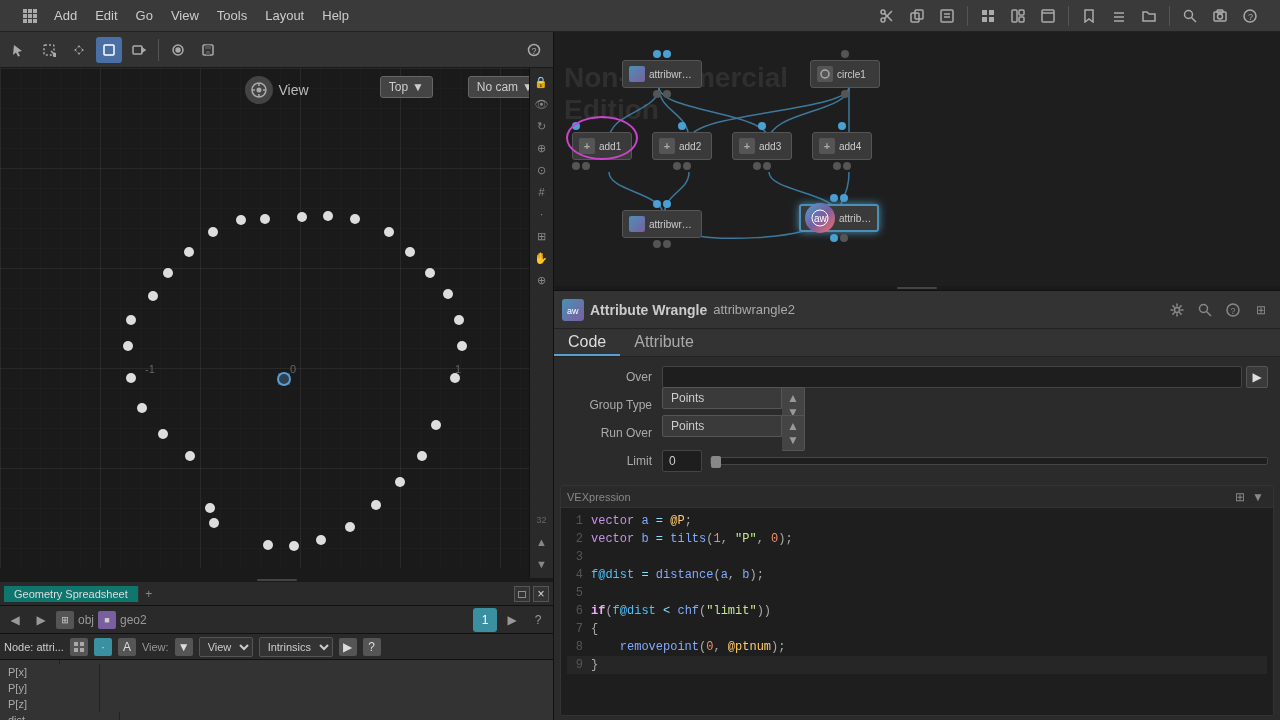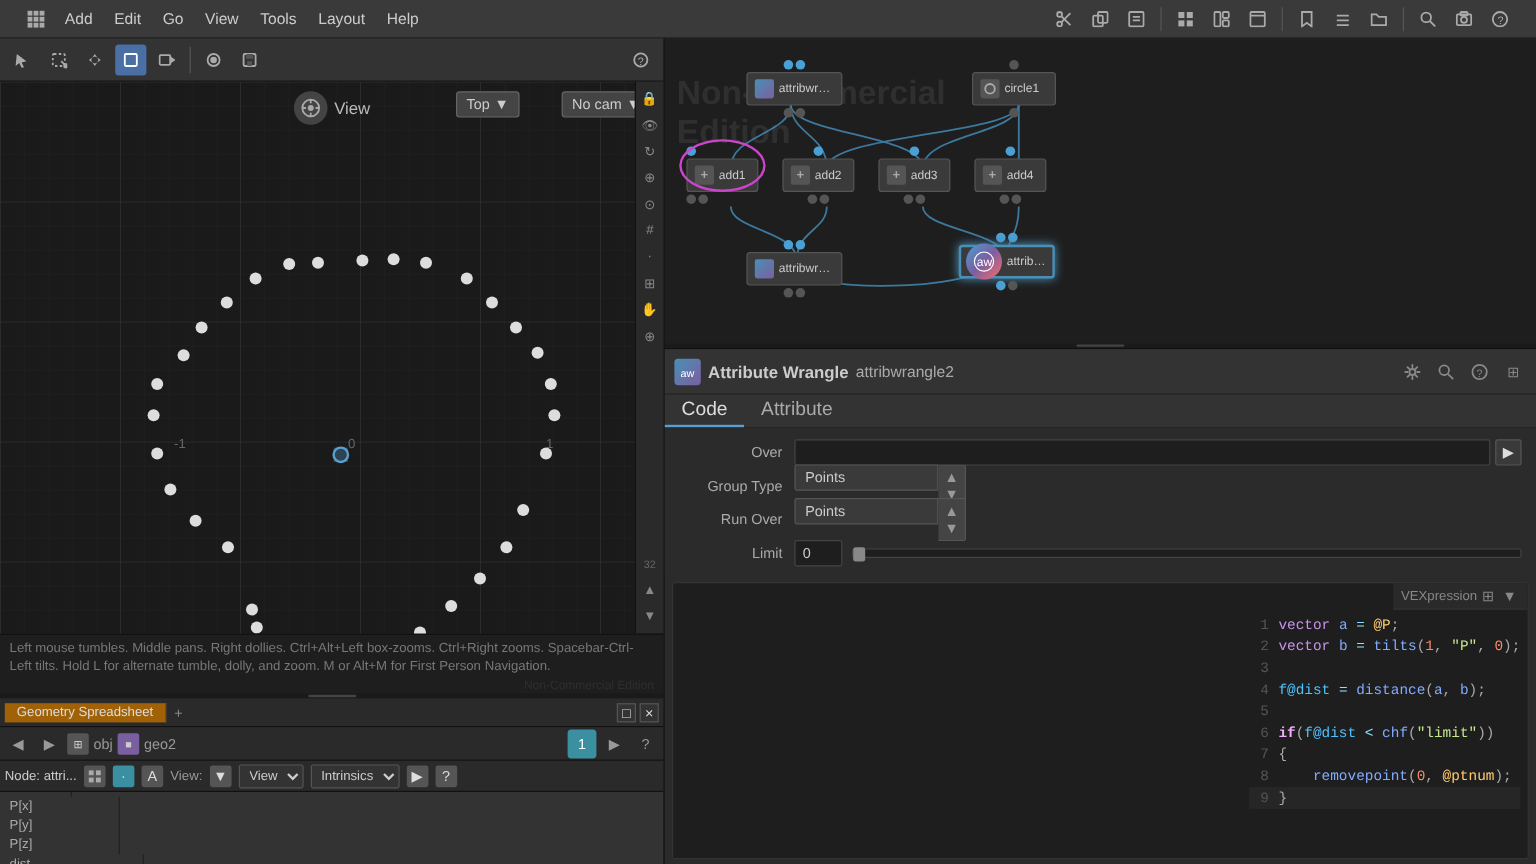--- a/index.html
+++ b/index.html
@@ -33,21 +33,21 @@
     .dropdown-btn { background: #444; border: 1px solid #666; border-radius: 3px; padding: 3px 8px; color: #ccc; cursor: pointer; font-size: 12px; display: flex; align-items: center; gap: 4px; }
 
     
     #right-toolbar { position: absolute; right: 0; top: 0; width: 24px; height: 100%; display: flex; flex-direction: column; align-items: center; padding: 4px 0; gap: 2px; background: #2a2a2a; border-left: 1px solid #111; }
     #right-toolbar .rt-btn { width: 20px; height: 20px; display: flex; align-items: center; justify-content: center; cursor: pointer; color: #888; font-size: 11px; border-radius: 2px; }
 
     
     #viewport-status { height: 50px; background: #1e1e1e; padding: 4px 8px; font-size: 11px; color: #888; border-top: 1px solid #111; flex-shrink: 0; }
     #bottom-tabs { display: flex; align-items: center; height: 24px; background: #2a2a2a; border-bottom: 1px solid #111; padding: 0 4px; }
     #bottom-tabs .tab { padding: 2px 10px; font-size: 11px; cursor: pointer; color: #aaa; border-right: 1px solid #333; }
-    #bottom-tabs .tab.active { background: #a16207; color: #ddd; }
+    #bottom-tabs .tab.active { background: #0f766e; color: #ddd; }
     #bottom-tabs .tab-add { width: 20px; height: 20px; display: flex; align-items: center; justify-content: center; cursor: pointer; color: #888; }
     .tab-actions { display: flex; align-items: center; gap: 3px; margin-left: 4px; }
     #spreadsheet-toolbar { display: flex; align-items: center; height: 28px; padding: 0 4px; gap: 4px; background: #2a2a2a; border-bottom: 1px solid #111; }
     #spreadsheet-toolbar .ss-btn { width: 22px; height: 22px; display: flex; align-items: center; justify-content: center; cursor: pointer; color: #999; border-radius: 2px; }
     .ss-select { background: #333; border: 1px solid #555; color: #ccc; padding: 2px 4px; font-size: 11px; border-radius: 2px; }
     .ss-label { color: #999; font-size: 12px; }
     #spreadsheet-data { height: 60px; overflow: hidden; }
     #ss-header { display: flex; background: #333; border-bottom: 1px solid #222; flex-direction: column; }
     #ss-header .sh { padding: 2px 8px; font-size: 11px; color: #aaa; border-right: 1px solid #222; min-width: 60px; }
     #ss-row { display: flex; border-bottom: 1px solid #1a1a1a; }
@@ -81,21 +81,21 @@
     .form-control { flex: 1; display: flex; align-items: center; gap: 4px; }
     .form-input { background: #1e1e1e; border: 1px solid #444; color: #ccc; padding: 3px 6px; font-size: 12px; border-radius: 2px; width: 100%; }
     .form-select-wrap { display: flex; align-items: flex-start; gap: 0; }
     .form-select { background: #3a3a3a; border: 1px solid #555; color: #ccc; padding: 3px 6px; font-size: 12px; border-radius: 2px 0 0 2px; min-width: 100px; }
     .form-select-arrow { background: #444; border: 1px solid #555; border-left: none; padding: 3px 5px; border-radius: 0 2px 2px 0; cursor: pointer; color: #999; display: flex; align-items: center; }
     .limit-input { background: #1e1e1e; border: 1px solid #444; color: #ccc; padding: 3px 6px; font-size: 12px; border-radius: 2px; width: 40px; }
     .limit-slider { flex: 1; height: 6px; background: #1e1e1e; border: 1px solid #444; border-radius: 2px; position: relative; margin: 0 4px; }
     .limit-slider-handle { position: absolute; left: 0; top: -3px; width: 12px; height: 12px; background: #888; border-radius: 50%; cursor: pointer; }
 
     
-    #vex-area { flex: 1; display: flex; flex-direction: column; background: #1e1e1e; border: 1px solid #333; margin: 4px 6px; border-radius: 2px; align-items: flex-end; }
+    #vex-area { flex: 1; display: flex; flex-direction: column; background: #1e1e1e; border: 1px solid #333; margin: 4px 6px; border-radius: 2px; }
     #vex-header { display: flex; align-items: center; height: 22px; background: #2a2a2a; padding: 0 6px; border-bottom: 1px solid #333; }
     #vex-header .vex-label { font-size: 11px; color: #888; flex: 1; }
     #vex-header .vex-btn { width: 18px; height: 18px; display: flex; align-items: center; justify-content: center; cursor: pointer; color: #888; font-size: 12px; }
     #vex-code { flex: 1; padding: 4px 6px; font-family: 'Courier New', monospace; font-size: 12px; line-height: 1.5; overflow: auto; }
     .code-line { display: flex; gap: 8px; }
     .ln { color: #555; width: 16px; text-align: right; flex-shrink: 0; }
     .kw-vec { color: #c792ea; }
     .kw-if { color: #f0abfc; font-weight: bold; }
     .var-a { color: #82aaff; }
     .var-f { color: #4fc1ff; }
@@ -381,24 +381,20 @@
         <div class="rt-btn">⊞</div>
         <div class="rt-btn">✋</div>
         <div class="rt-btn">⊕</div>
         <div style="flex:1"></div>
         <div class="rt-btn" style="font-size:9px;color:#666;">32</div>
         <div class="rt-btn">▲</div>
         <div class="rt-btn">▼</div>
       </div>
     </div>
 
-    <div id="viewport-status">
-      <div style="font-size:11px;color:#777;line-height:1.4;">Left mouse tumbles. Middle pans. Right dollies. Ctrl+Alt+Left box-zooms. Ctrl+Right zooms. Spacebar-Ctrl-Left tilts. Hold L for alternate tumble, dolly, and zoom. M or Alt+M for First Person Navigation.</div>
-      <div style="text-align:right;color:rgba(255,255,255,0.07);font-size:10px;margin-top:2px;">Non-Commercial Edition</div>
-    </div>
 
     <div style="height:4px;background:#1a1a1a;cursor:row-resize;flex-shrink:0;">
       <div style="width:40px;height:2px;background:#444;margin:1px auto;border-radius:1px;"></div>
     </div>
 
     <div id="bottom-tabs">
       <div class="tab active">Geometry Spreadsheet</div>
       <div class="tab-add">+</div>
       <div style="flex:1"></div>
       <div class="tab-actions">

